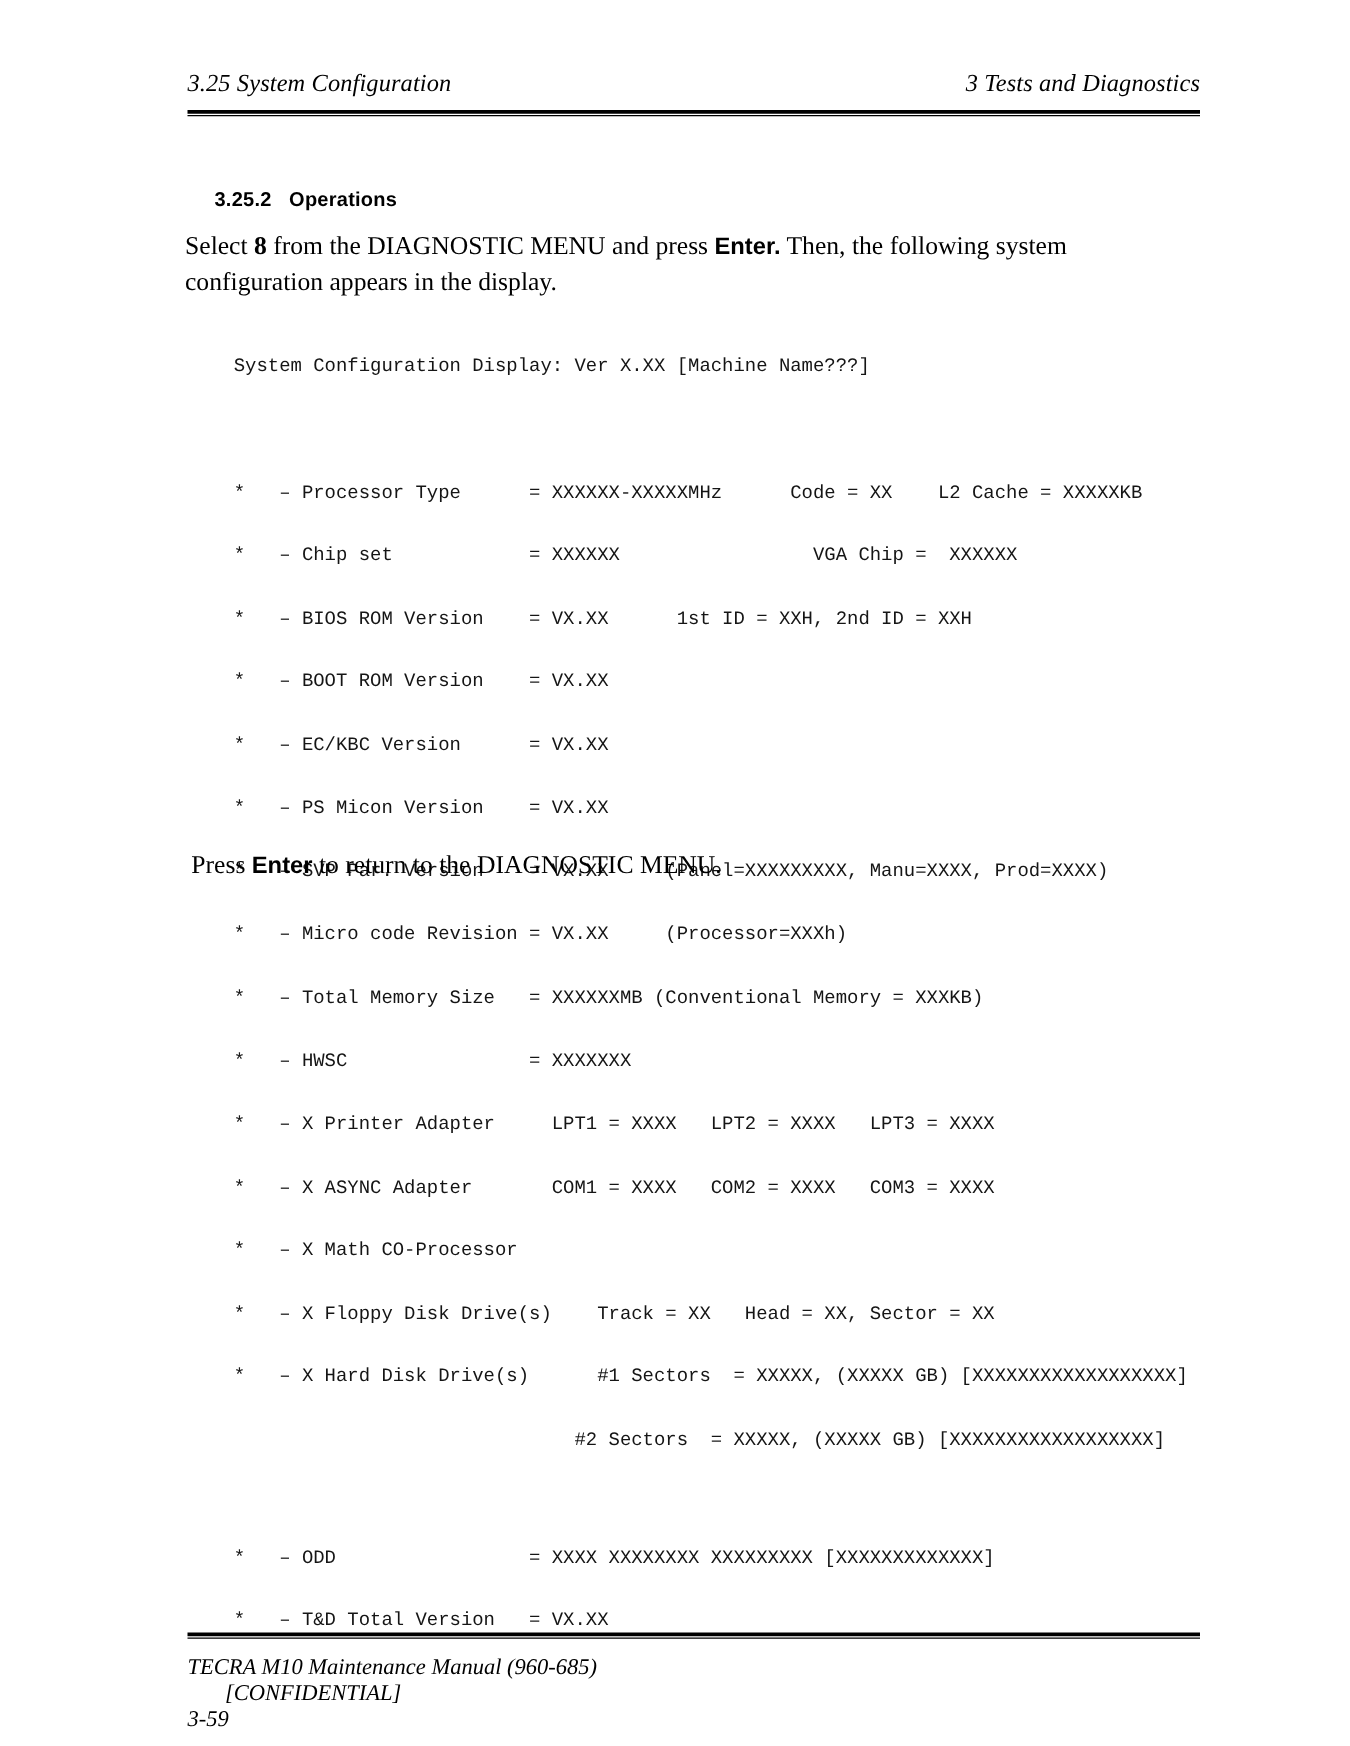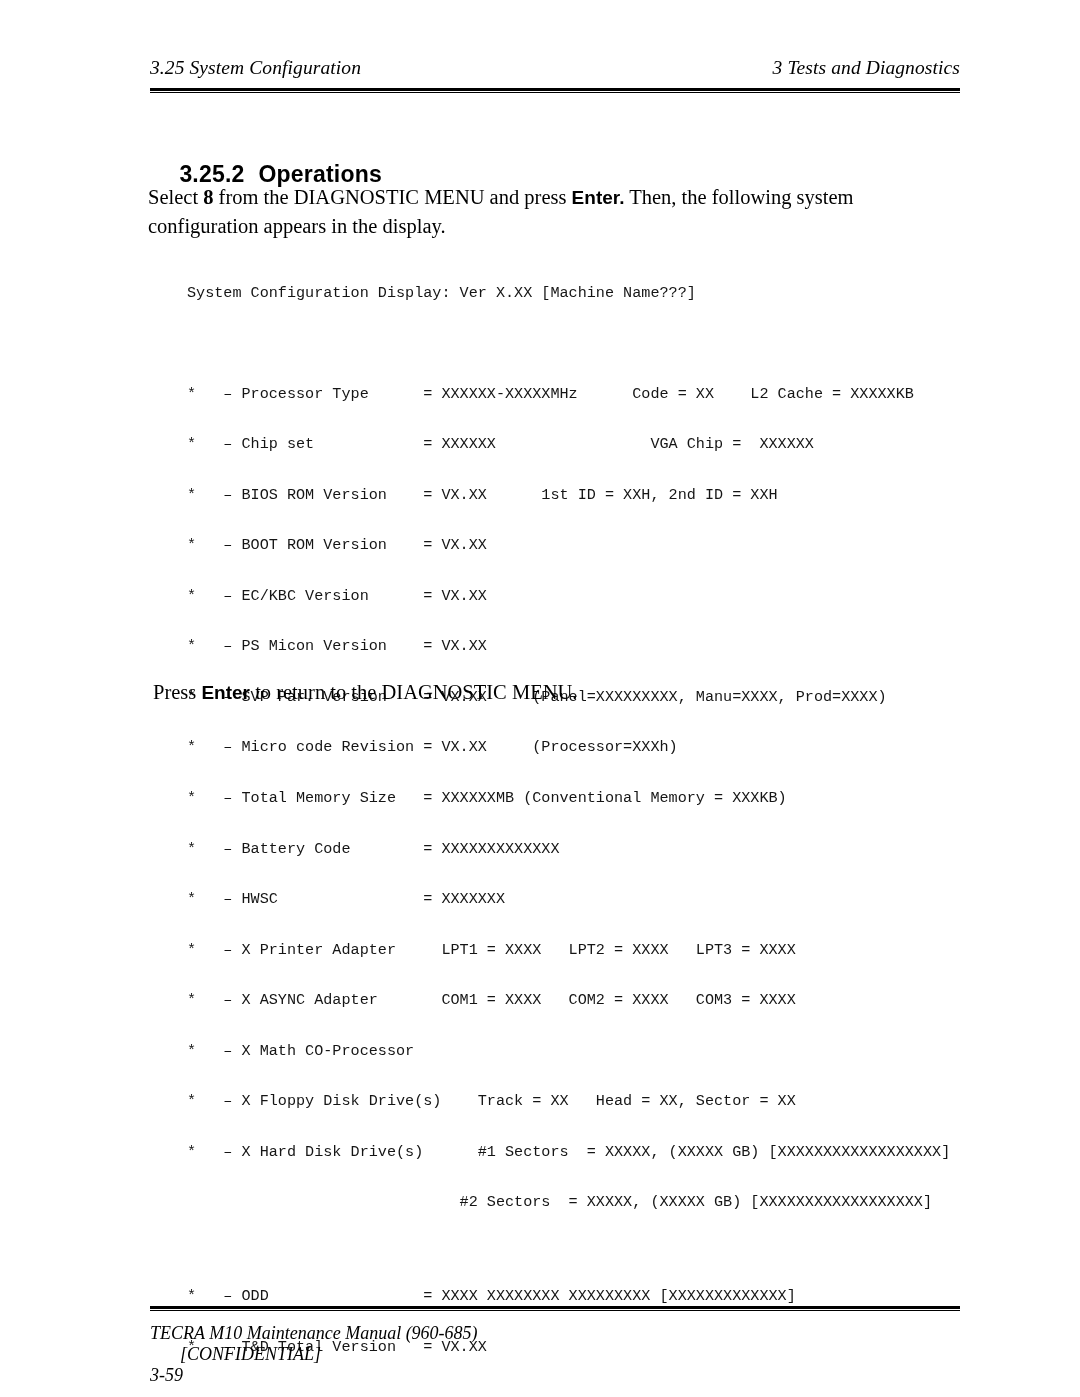--- a/index.html
+++ b/index.html
@@ -50,21 +50,21 @@
     height: 1px;
   }
 
   
   .section-heading {
     position: absolute;
     left: 153px;
     top: 134px;
     font-family: "Liberation Sans", sans-serif;
     font-weight: bold;
-    font-size: 23px;
+    font-size: 16px;
     letter-spacing: 0.2px;
     white-space: pre;
   }
   .section-heading .num { margin-right: 14px; }
 
   
   .para {
     position: absolute;
     font-family: "Liberation Serif", serif;
     font-size: 20.5px;
@@ -167,21 +167,20 @@
     <div class="mono-gap"></div>
     <div class="mono-line">*   – Processor Type      = XXXXXX-XXXXXMHz      Code = XX    L2 Cache = XXXXXKB</div>
     <div class="mono-line">*   – Chip set            = XXXXXX                 VGA Chip =  XXXXXX</div>
     <div class="mono-line">*   – BIOS ROM Version    = VX.XX      1st ID = XXH, 2nd ID = XXH</div>
     <div class="mono-line">*   – BOOT ROM Version    = VX.XX</div>
     <div class="mono-line">*   – EC/KBC Version      = VX.XX</div>
     <div class="mono-line">*   – PS Micon Version    = VX.XX</div>
     <div class="mono-line">*   – SVP Par. Version    = VX.XX     (Panel=XXXXXXXXX, Manu=XXXX, Prod=XXXX)</div>
     <div class="mono-line">*   – Micro code Revision = VX.XX     (Processor=XXXh)</div>
     <div class="mono-line">*   – Total Memory Size   = XXXXXXMB (Conventional Memory = XXXKB)</div>
-    <div class="mono-line">*   – Battery Code        = XXXXXXXXXXXXX</div>
     <div class="mono-line">*   – HWSC                = XXXXXXX</div>
     <div class="mono-line">*   – X Printer Adapter     LPT1 = XXXX   LPT2 = XXXX   LPT3 = XXXX</div>
     <div class="mono-line">*   – X ASYNC Adapter       COM1 = XXXX   COM2 = XXXX   COM3 = XXXX</div>
     <div class="mono-line">*   – X Math CO-Processor</div>
     <div class="mono-line">*   – X Floppy Disk Drive(s)    Track = XX   Head = XX, Sector = XX</div>
     <div class="mono-line">*   – X Hard Disk Drive(s)      #1 Sectors  = XXXXX, (XXXXX GB) [XXXXXXXXXXXXXXXXXX]</div>
     <div class="mono-line">                              #2 Sectors  = XXXXX, (XXXXX GB) [XXXXXXXXXXXXXXXXXX]</div>
     <div class="mono-gap-small"></div>
     <div class="mono-line">*   – ODD                 = XXXX XXXXXXXX XXXXXXXXX [XXXXXXXXXXXXX]</div>
     <div class="mono-line">*   – T&amp;D Total Version   = VX.XX</div>

